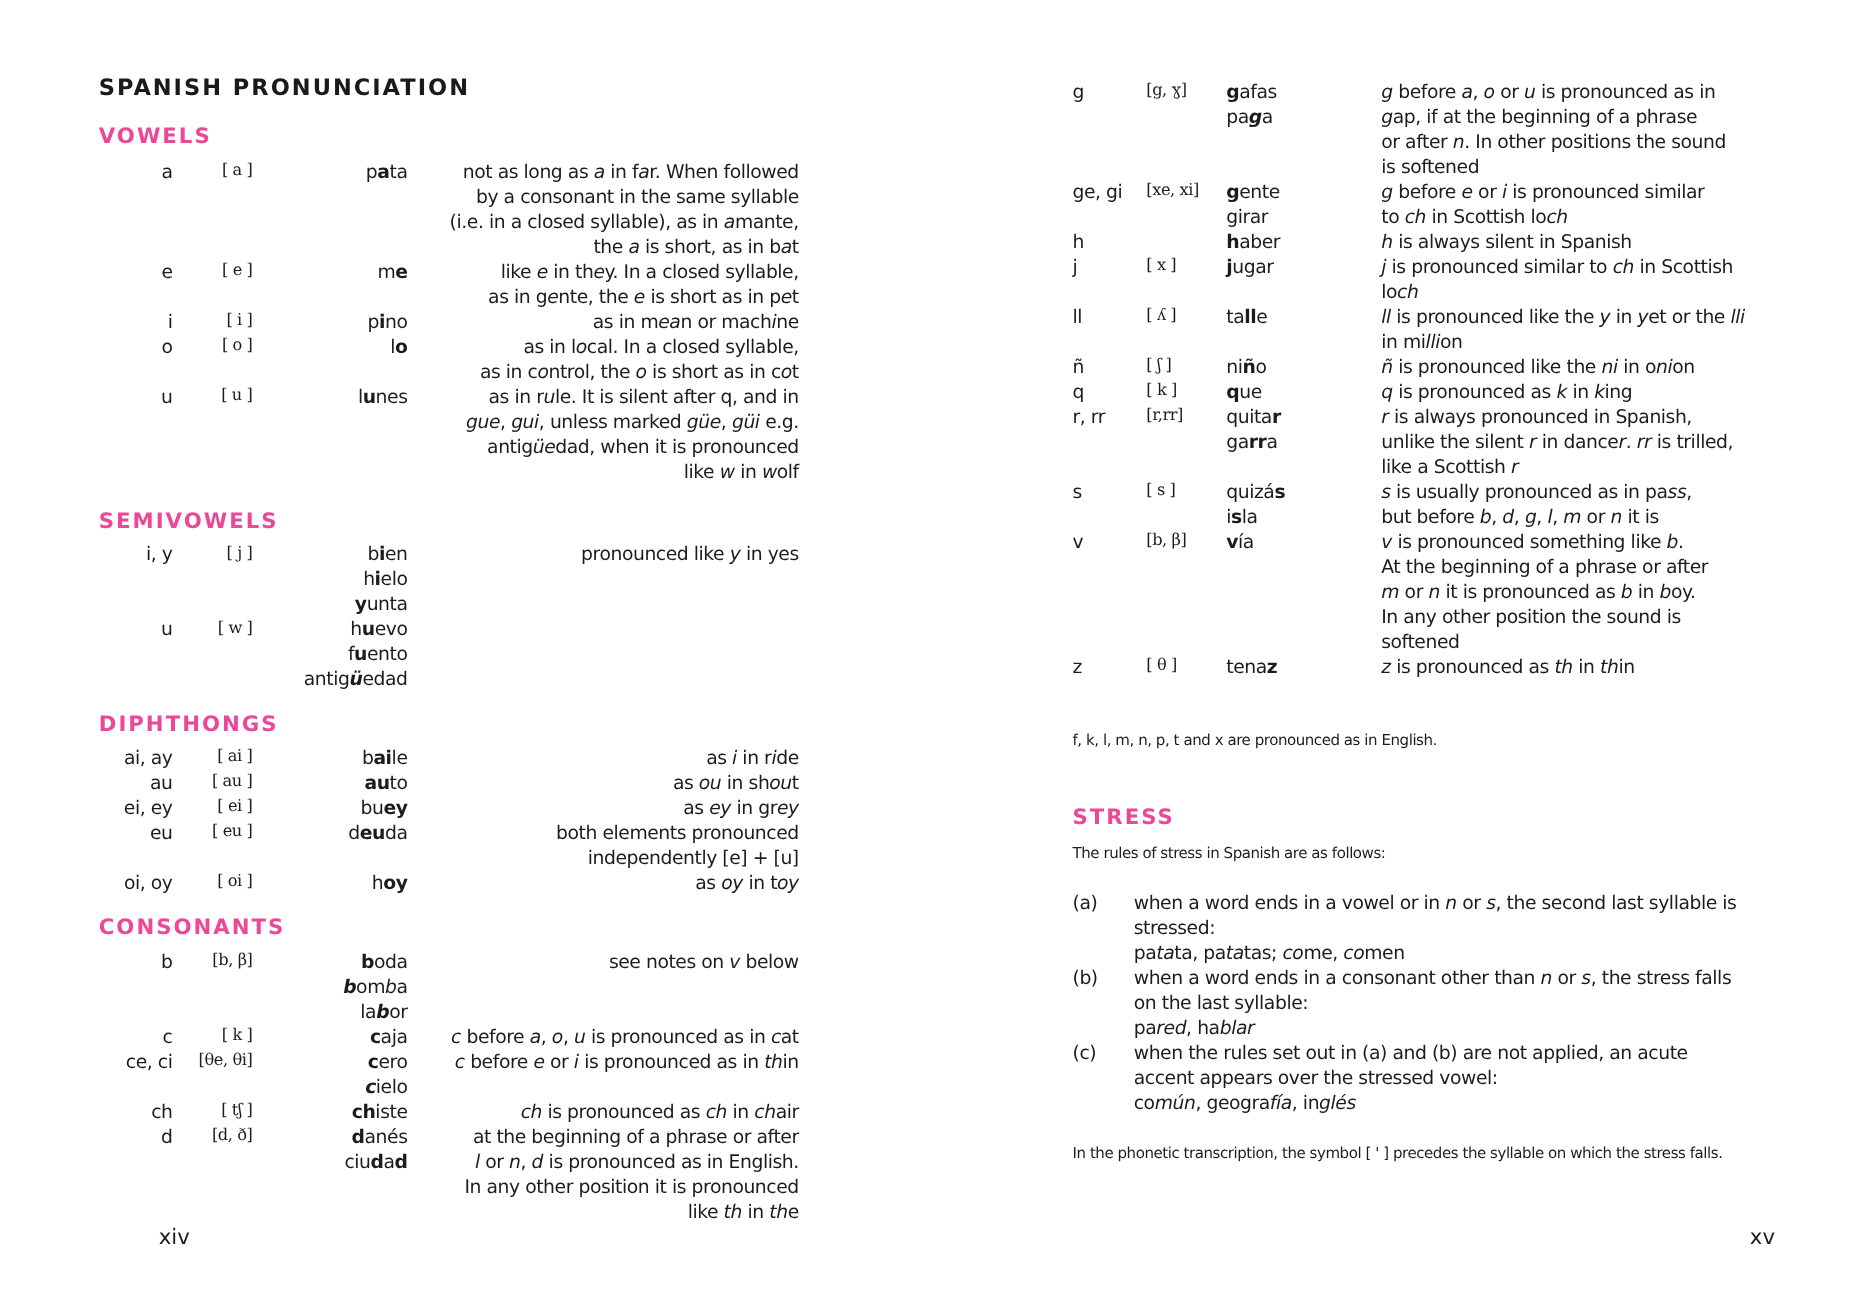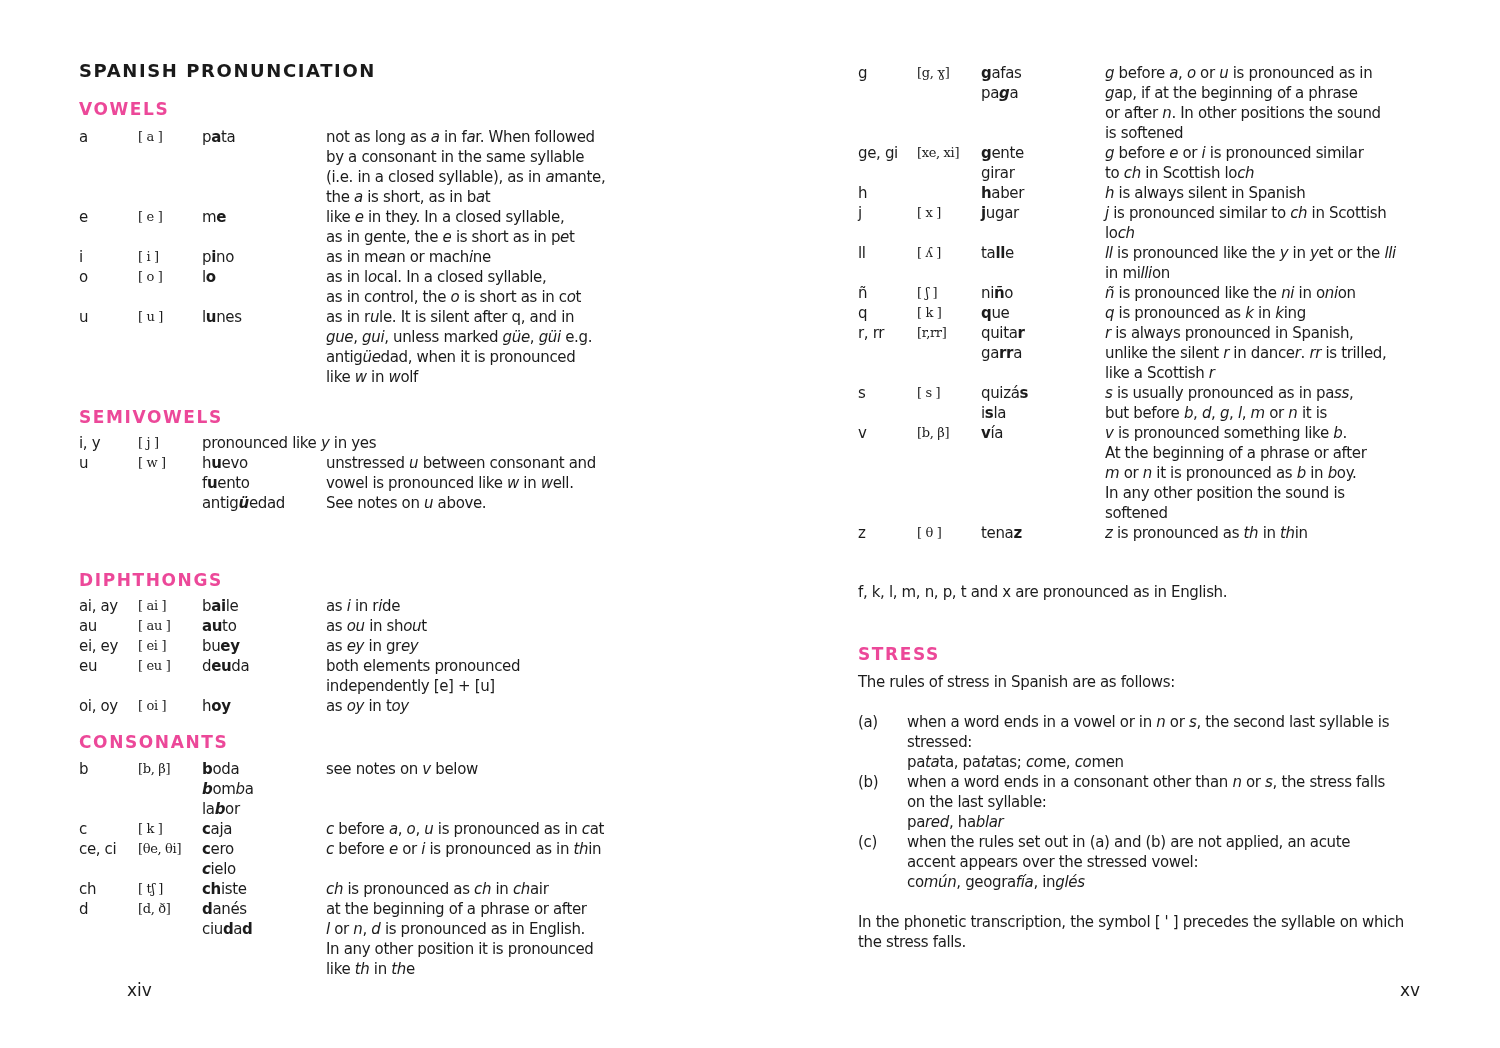--- a/index.html
+++ b/index.html
@@ -1,21 +1,21 @@
 <!DOCTYPE html>
 <html><head>
 <meta charset="utf-8">
 <style>
   html, body { margin: 0; padding: 0; background: #ffffff; }
   body {
     width: 1500px; height: 1048px; position: relative; overflow: hidden;
     font-family: "DejaVu Sans", sans-serif; color: #1c1c1c;
   }
   .page { position: absolute; top: 0; height: 1048px; }
-  .page-left { left: 79px; width: 560px; }
+  .page-left { left: 79px; width: 560px; text-align: right; }
   .page-right { left: 858px; width: 570px; }
 
   .main-title {
     position: absolute; top: 60px; left: 0;
     font-family: "DejaVu Sans", sans-serif; font-weight: bold;
     font-size: 18px; letter-spacing: 1.6px; color: #1a1a1a;
   }
   .section-head {
     position: absolute; left: 0;
     font-family: "DejaVu Sans", sans-serif; font-weight: bold;
@@ -28,21 +28,21 @@
   .c-ex { width: 124px; flex: none; }
   .c-desc { flex: 1; }
   .c-ex span, .c-desc span { display: block; }
   b { font-weight: bold; }
   i { font-style: italic; }
 
   .page-num { position: absolute; top: 980px; font-size: 17px; }
   .page-left .page-num { left: 0; margin-left: 48px; }
   .page-right .page-num { right: 8px; }
 
-  .para { position: absolute; left: 0; font-size: 15px; line-height: 20px; letter-spacing: -0.35px; }
+  .para { position: absolute; left: 0; font-size: 12px; line-height: 20px; letter-spacing: -0.35px; }
   .rule { position: absolute; left: 0; display: flex; font-size: 15px; line-height: 20px; letter-spacing: -0.35px; width: 570px; }
   .rule-label { width: 49px; flex: none; }
   .rule-body { flex: 1; }
   .rule-body span { display: block; }
 </style>
 </head>
 <body>
 
 <div class="page page-left">
   <div class="main-title">SPANISH PRONUNCIATION</div>
@@ -107,36 +107,36 @@
           <span>like <i>w</i> in <i>w</i>olf</span>
         </div>
       </div>
     </div>
 
   <div class="section-head" style="top:407px">SEMIVOWELS</div>
   <div class="entries" style="top:433px">
       <div class="entry">
         <div class="c-letter">i, y</div>
         <div class="c-ipa">[ j ]</div>
+        <div class="c-ex">
+          <span>b<b>i</b>en</span>
+          <span>h<b>i</b>elo</span>
+          <span><b>y</b>unta</span>
+        </div>
         <div class="c-desc">
           <span>pronounced like <i>y</i> in yes</span>
         </div>
       </div>
       <div class="entry">
         <div class="c-letter">u</div>
         <div class="c-ipa">[ w ]</div>
         <div class="c-ex">
           <span>h<b>u</b>evo</span>
           <span>f<b>u</b>ento</span>
           <span>antig<b><i>ü</i></b>edad</span>
-        </div>
-        <div class="c-desc">
-          <span>unstressed <i>u</i> between consonant and</span>
-          <span>vowel is pronounced like <i>w</i> in <i>w</i>ell.</span>
-          <span>See notes on <i>u</i> above.</span>
         </div>
       </div>
     </div>
 
   <div class="section-head" style="top:570px">DIPHTHONGS</div>
   <div class="entries" style="top:596px">
       <div class="entry">
         <div class="c-letter">ai, ay</div>
         <div class="c-ipa">[ ai ]</div>
         <div class="c-ex">

